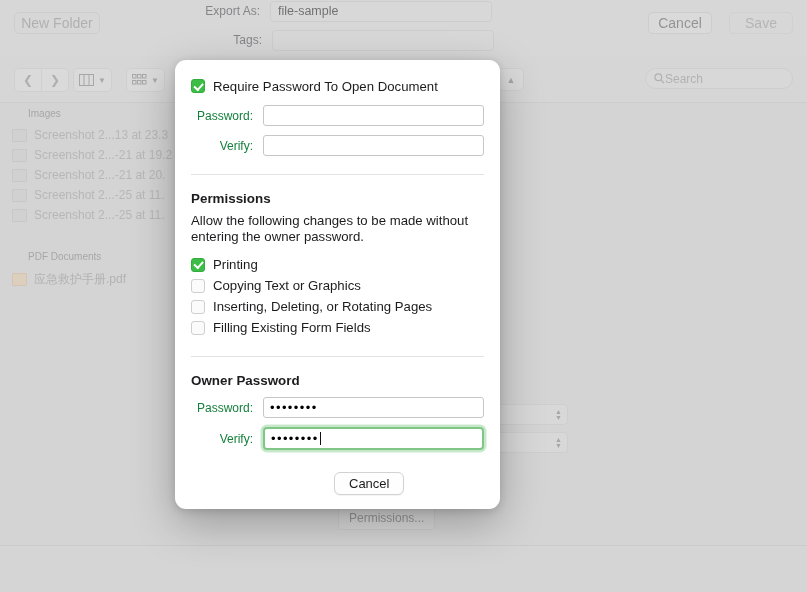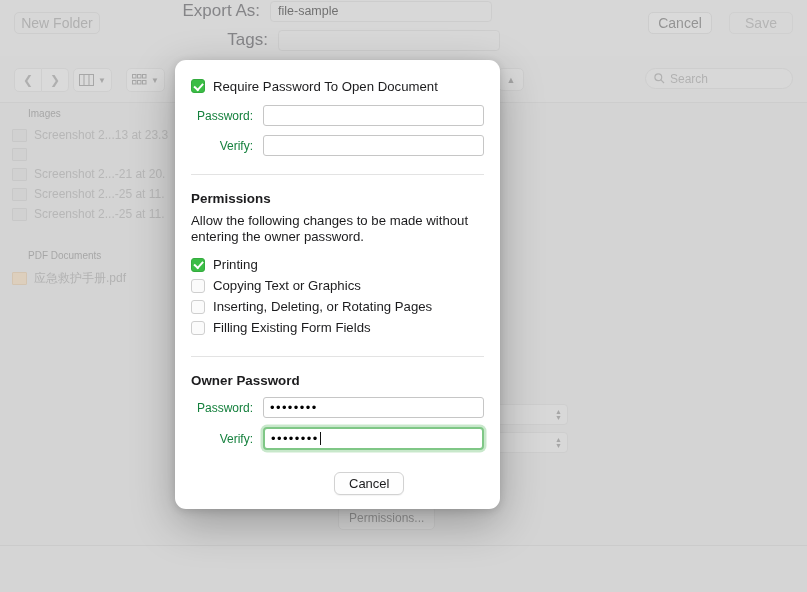--- a/index.html
+++ b/index.html
@@ -31,21 +31,21 @@
     height: 56px;
     background: #d9d9d9;
   }
   .bg-row {
     position: absolute;
     display: flex;
     align-items: center;
     height: 22px;
   }
   .bg-label {
-    font-size: 17px;
+    font-size: 12px;
     color: #55555a;
     text-align: right;
     padding-right: 10px;
     white-space: nowrap;
   }
   .bg-field {
     background: #dcdcdc;
     border: 1px solid #cacaca;
     border-radius: 4px;
     height: 21px;
@@ -98,21 +98,20 @@
   .bg-search {
     position: absolute;
     right: 14px; top: 68px;
     width: 148px; height: 21px;
     background: #dcdcdc;
     border: 1px solid #cbcbcb;
     border-radius: 11px;
     display: flex;
     align-items: center;
     padding: 0 8px;
-    gap: 5px;
     box-sizing: border-box;
   }
   .bg-search-text {
     font-size: 12px;
     color: #9d9d9d;
   }
   .bg-collapse {
     position: absolute;
     left: 498px; top: 68px;
     width: 24px; height: 21px;
@@ -374,21 +373,21 @@
 
 <div id="backdrop">
 
   <div class="bg-top"></div>
 
   <div class="bg-row" style="left:150px; top:0px;">
     <div class="bg-label" style="width:110px;">Export As:</div>
     <div class="bg-field" style="width:222px;">file-sample</div>
   </div>
 
-  <div class="bg-row" style="left:158px; top:29px;">
+  <div class="bg-row" style="left:152px; top:29px;">
     <div class="bg-label" style="width:110px;">Tags:</div>
     <div class="bg-field" style="width:222px;"></div>
   </div>
 
   <div class="bg-toolbar"></div>
 
   <div class="tb-group" style="left:14px; top:68px;">
     <div class="tb-btn l">
       <span>❮</span>
     </div>
@@ -437,20 +436,21 @@
   </div>
 
   <div class="bg-list">
     <div class="bg-group-hdr">Images</div>
     <div class="bg-file">
       <span class="bg-file-icon"></span>
       <span>Screenshot 2...13 at 23.3</span>
     </div>
     <div class="bg-file">
       <span class="bg-file-icon"></span>
+      <span>Screenshot 2...-21 at 19.2</span>
     </div>
     <div class="bg-file">
       <span class="bg-file-icon"></span>
       <span>Screenshot 2...-21 at 20.</span>
     </div>
     <div class="bg-file">
       <span class="bg-file-icon"></span>
       <span>Screenshot 2...-25 at 11.</span>
     </div>
     <div class="bg-file">

